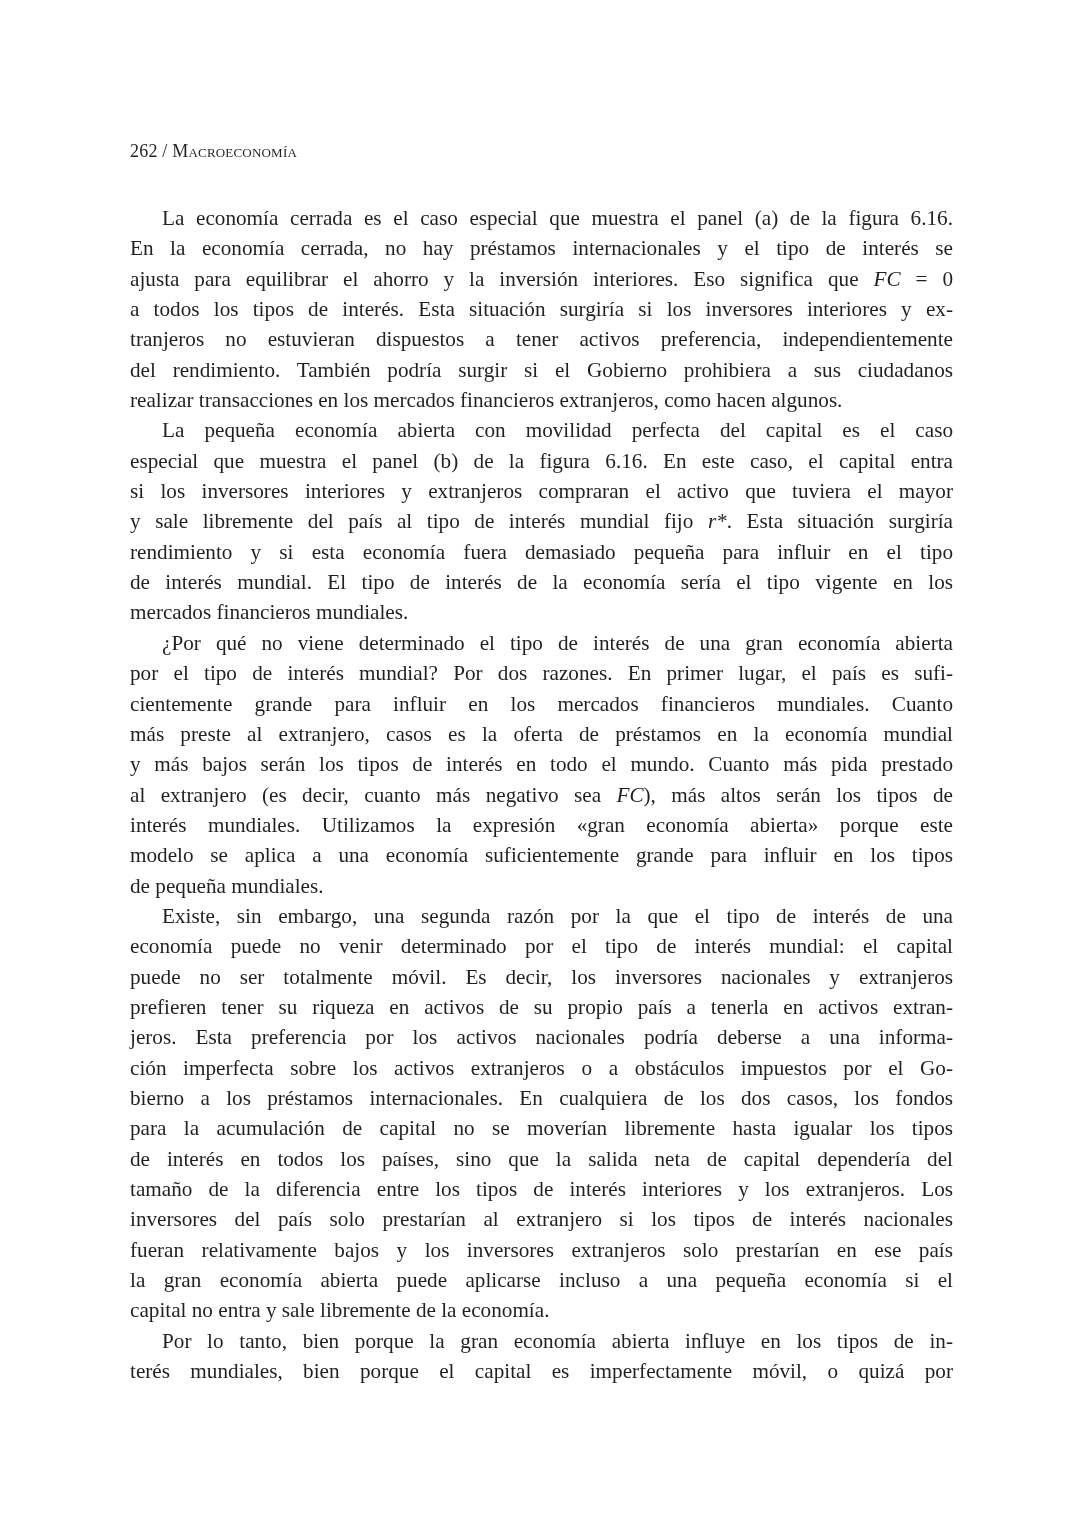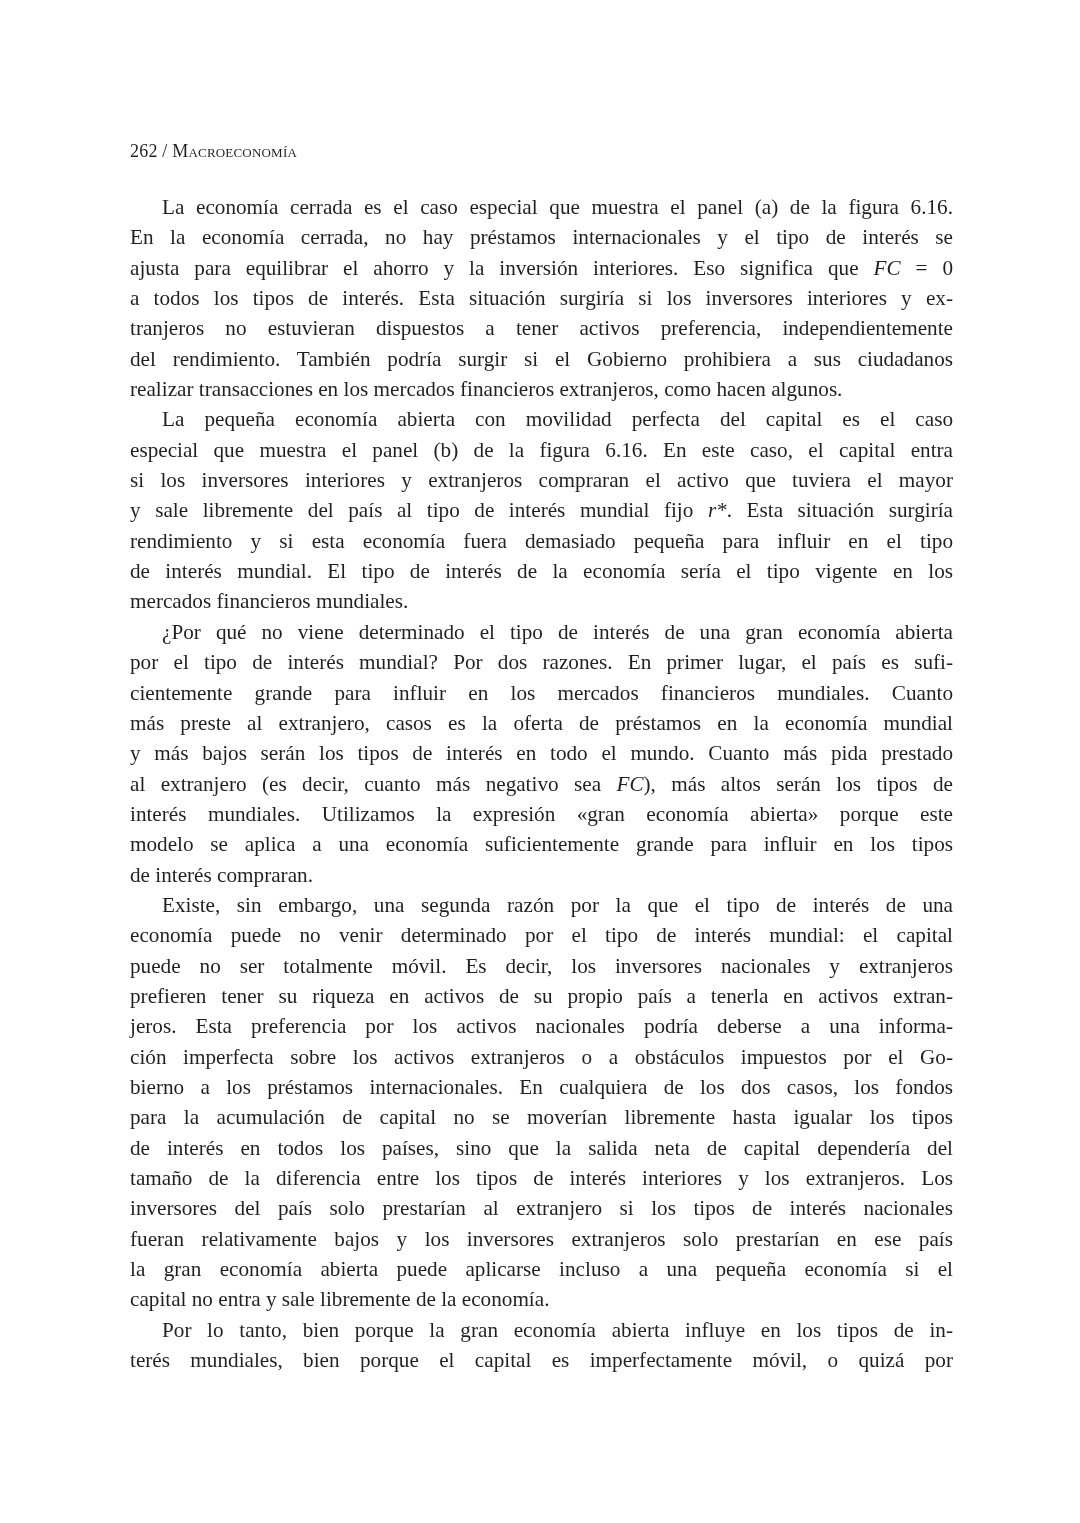--- a/index.html
+++ b/index.html
@@ -1,20 +1,20 @@
 <!DOCTYPE html>
 <html><head>
 <meta charset="utf-8">
 <style>
   html, body { margin:0; padding:0; background:#ffffff; }
   body { width:1080px; height:1523px; position:relative; overflow:hidden;
          font-family: "Liberation Serif", "DejaVu Serif", serif; color:#231f20; }
   .header { position:absolute; left:130px; top:141px; font-size:18px; letter-spacing:0.2px; }
   .header .sc { font-variant: small-caps; }
-  .body-text { position:absolute; left:130px; top:192px; width:823px; font-size:21.2px; }
+  .body-text { position:absolute; left:130px; top:203px; width:823px; font-size:21.2px; }
   .line { height:30.35px; line-height:30.35px; white-space:nowrap; text-align:justify; text-align-last:justify; display:block; }
   .line.last { text-align-last:left; }
   .line.indent { padding-left:32px; }
   i { }
 </style>
 </head>
 <body>
 
 <div class="header">
   <span>262</span><span> / </span><span class="sc">Macroeconomía</span>
@@ -41,21 +41,21 @@
     </div>
   <div>
       <div class="line indent">¿Por qué no viene determinado el tipo de interés de una gran economía abierta</div>
       <div class="line">por el tipo de interés mundial? Por dos razones. En primer lugar, el país es sufi-</div>
       <div class="line">cientemente grande para influir en los mercados financieros mundiales. Cuanto</div>
       <div class="line">más preste al extranjero, casos es la oferta de préstamos en la economía mundial</div>
       <div class="line">y más bajos serán los tipos de interés en todo el mundo. Cuanto más pida prestado</div>
       <div class="line">al extranjero (es decir, cuanto más negativo sea <i>FC</i>), más altos serán los tipos de</div>
       <div class="line">interés mundiales. Utilizamos la expresión «gran economía abierta» porque este</div>
       <div class="line">modelo se aplica a una economía suficientemente grande para influir en los tipos</div>
-      <div class="line last">de interés compraran.</div>
+      <div class="line last">de pequeña mundiales.</div>
     </div>
   <div>
       <div class="line indent">Existe, sin embargo, una segunda razón por la que el tipo de interés de una</div>
       <div class="line">economía puede no venir determinado por el tipo de interés mundial: el capital</div>
       <div class="line">puede no ser totalmente móvil. Es decir, los inversores nacionales y extranjeros</div>
       <div class="line">prefieren tener su riqueza en activos de su propio país a tenerla en activos extran-</div>
       <div class="line">jeros. Esta preferencia por los activos nacionales podría deberse a una informa-</div>
       <div class="line">ción imperfecta sobre los activos extranjeros o a obstáculos impuestos por el Go-</div>
       <div class="line">bierno a los préstamos internacionales. En cualquiera de los dos casos, los fondos</div>
       <div class="line">para la acumulación de capital no se moverían libremente hasta igualar los tipos</div>

